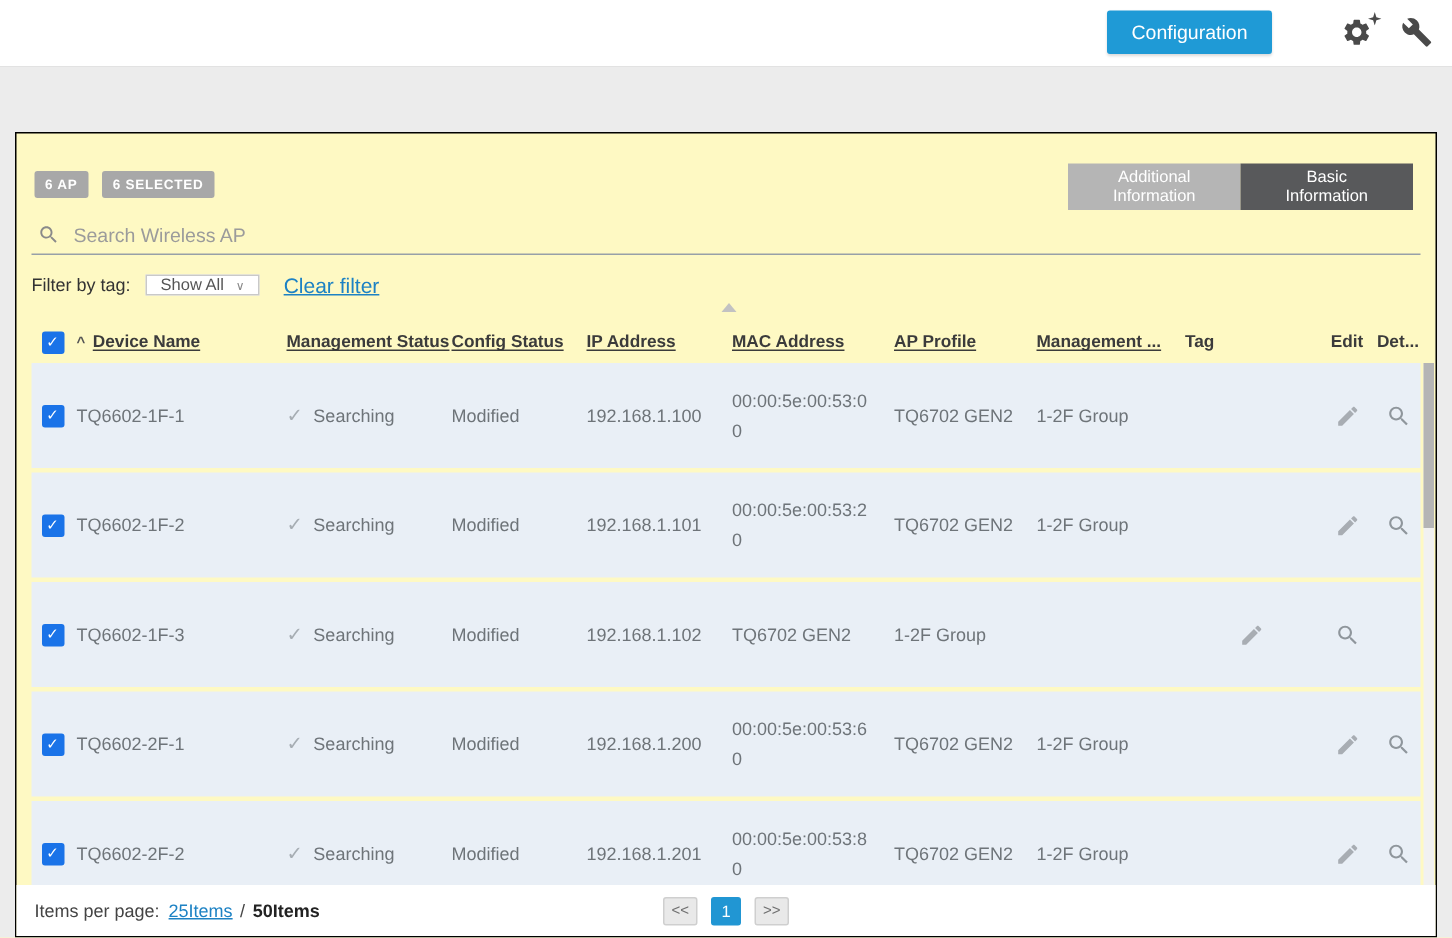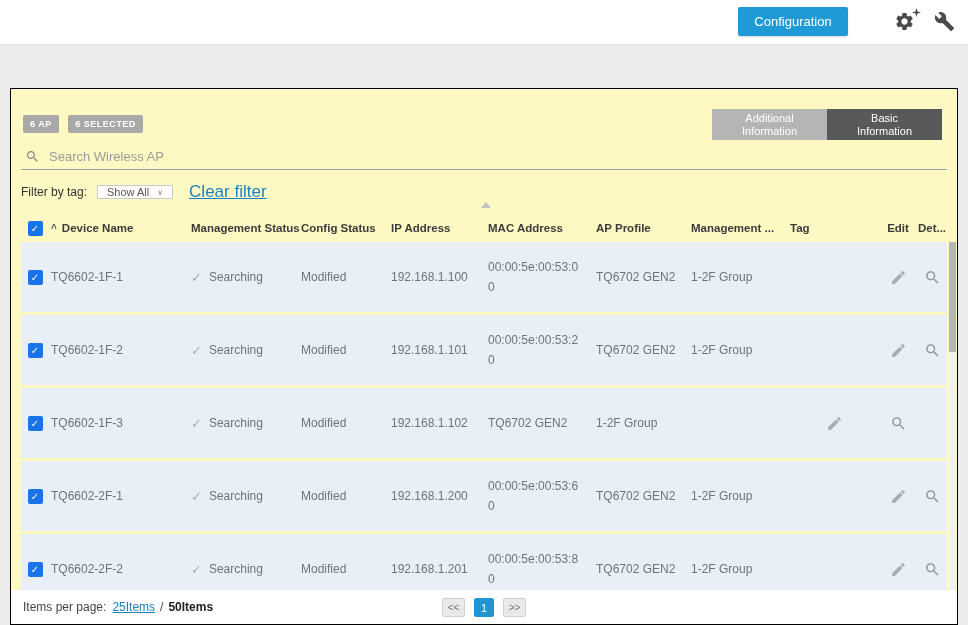--- a/index.html
+++ b/index.html
@@ -63,40 +63,40 @@
   }
   .search-input::placeholder { color: #9b9b9b; }
 
   .filter-row { position: absolute; top: 93px; left: 10px; display: flex; align-items: center; font-size: 12px; color: #333; }
   .dropdown {
     margin-left: 10px; border: 1px solid #c9c9c9; background: #fff; height: 14px;
     padding: 0 9px; display: flex; align-items: center; gap: 8px;
     font-size: 11px; color: #555; cursor: pointer;
   }
   .dropdown .chev { font-size: 8px; color: #888; }
-  .clear-filter { margin-left: 16px; font-size: 17px; color: #1d82c4; text-decoration: underline; cursor: pointer; }
+  .clear-filter { margin-left: 16px; font-size: 14px; color: #1d82c4; text-decoration: underline; cursor: pointer; }
 
   .table-caret {
     position: absolute; top: 113px; left: 470px; width: 0; height: 0;
     border-left: 5px solid transparent; border-right: 5px solid transparent;
     border-bottom: 6px solid #c2c2c2;
   }
 
   
   .grid {
     display: grid;
     grid-template-columns: 28px 140px 110px 90px 97px 108px 95px 99px 93px 34px 34px;
     align-items: center;
   }
   .thead {
     position: absolute; top: 127px; left: 10px; right: 10px; height: 24px;
     font-size: 11.5px; font-weight: bold; color: #3b3b3b; white-space: nowrap;
   }
   .th { padding-left: 2px; }
-  .th .lbl { text-underline-offset: 2px; cursor: pointer; }
+  .th .lbl { text-decoration: underline; text-underline-offset: 2px; cursor: pointer; }
   .th .lbl-plain { text-decoration: none; }
   .th-center { justify-self: center; padding-left: 0; }
   .device-head { display: flex; align-items: center; gap: 5px; }
   .sort-caret { font-size: 10px; color: #555; font-weight: bold; }
 
   .c-cb { display: flex; justify-content: center; }
   .checkbox {
     width: 15px; height: 15px; background: #1a73e8; border-radius: 2px;
     display: flex; align-items: center; justify-content: center; cursor: pointer;
   }

